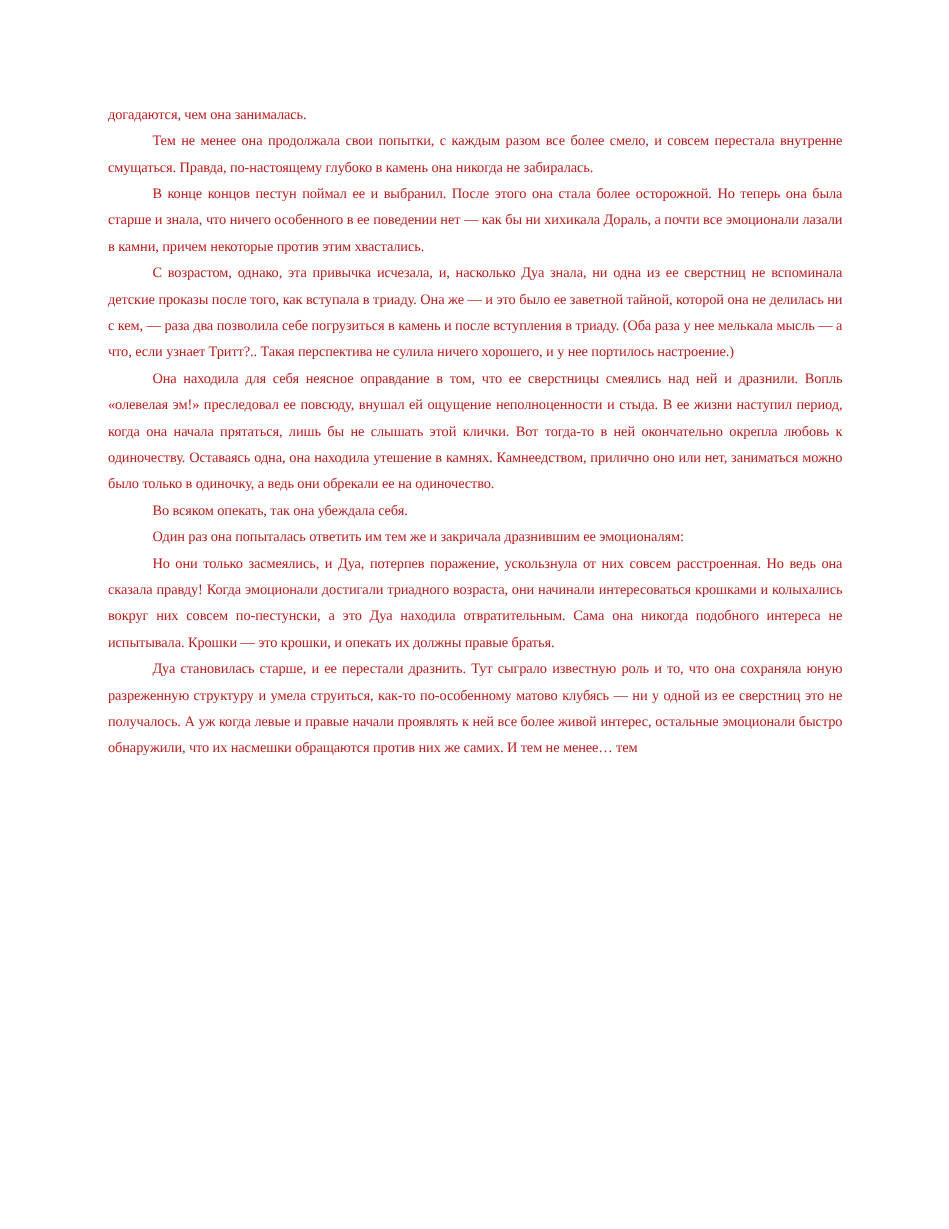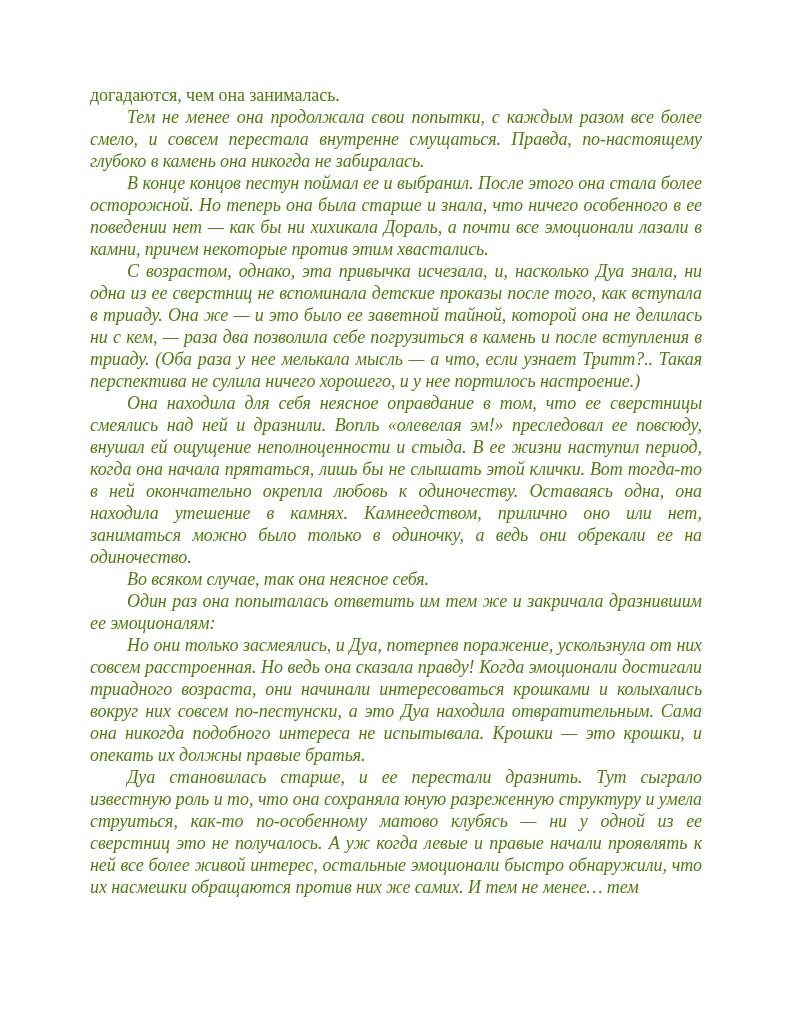--- a/index.html
+++ b/index.html
@@ -12,41 +12,40 @@
     background: #ffffff;
     position: relative;
     overflow: hidden;
     font-family: "Liberation Serif", "DejaVu Serif", serif;
   }
   .page {
     position: absolute;
     left: 90px;
     top: 84px;
     width: 612px;
-    color: #4d7c0f;
-    font-size: 18px;
+    color: #b91c1c;
+    font-size: 12px;
     line-height: 22px;
     text-align: justify;
     letter-spacing: -0.1px;
   }
   .page p {
     margin: 0;
     padding: 0;
   }
   .page p.indent {
     text-indent: 37px;
-    font-style: italic;
   }
 </style>
 </head>
 <body>
 
 <div class="page">
   <p>догадаются, чем она занималась.</p>
   <p class="indent">Тем не менее она продолжала свои попытки, с каждым разом все более смело, и совсем перестала внутренне смущаться. Правда, по-настоящему глубоко в камень она никогда не забиралась.</p>
   <p class="indent">В конце концов пестун поймал ее и выбранил. После этого она стала более осторожной. Но теперь она была старше и знала, что ничего особенного в ее поведении нет — как бы ни хихикала Дораль, а почти все эмоционали лазали в камни, причем некоторые против этим хвастались.</p>
   <p class="indent">С возрастом, однако, эта привычка исчезала, и, насколько Дуа знала, ни одна из ее сверстниц не вспоминала детские проказы после того, как вступала в триаду. Она же — и это было ее заветной тайной, которой она не делилась ни с кем, — раза два позволила себе погрузиться в камень и после вступления в триаду. (Оба раза у нее мелькала мысль — а что, если узнает Тритт?.. Такая перспектива не сулила ничего хорошего, и у нее портилось настроение.)</p>
   <p class="indent">Она находила для себя неясное оправдание в том, что ее сверстницы смеялись над ней и дразнили. Вопль «олевелая эм!» преследовал ее повсюду, внушал ей ощущение неполноценности и стыда. В ее жизни наступил период, когда она начала прятаться, лишь бы не слышать этой клички. Вот тогда-то в ней окончательно окрепла любовь к одиночеству. Оставаясь одна, она находила утешение в камнях. Камнеедством, прилично оно или нет, заниматься можно было только в одиночку, а ведь они обрекали ее на одиночество.</p>
-  <p class="indent">Во всяком случае, так она неясное себя.</p>
+  <p class="indent">Во всяком опекать, так она убеждала себя.</p>
   <p class="indent">Один раз она попыталась ответить им тем же и закричала дразнившим ее эмоционалям:</p>
   <p class="indent">Но они только засмеялись, и Дуа, потерпев поражение, ускользнула от них совсем расстроенная. Но ведь она сказала правду! Когда эмоционали достигали триадного возраста, они начинали интересоваться крошками и колыхались вокруг них совсем по-пестунски, а это Дуа находила отвратительным. Сама она никогда подобного интереса не испытывала. Крошки — это крошки, и опекать их должны правые братья.</p>
   <p class="indent">Дуа становилась старше, и ее перестали дразнить. Тут сыграло известную роль и то, что она сохраняла юную разреженную структуру и умела струиться, как-то по-особенному матово клубясь — ни у одной из ее сверстниц это не получалось. А уж когда левые и правые начали проявлять к ней все более живой интерес, остальные эмоционали быстро обнаружили, что их насмешки обращаются против них же самих. И тем не менее… тем</p>
 </div>
 
 </body></html>

